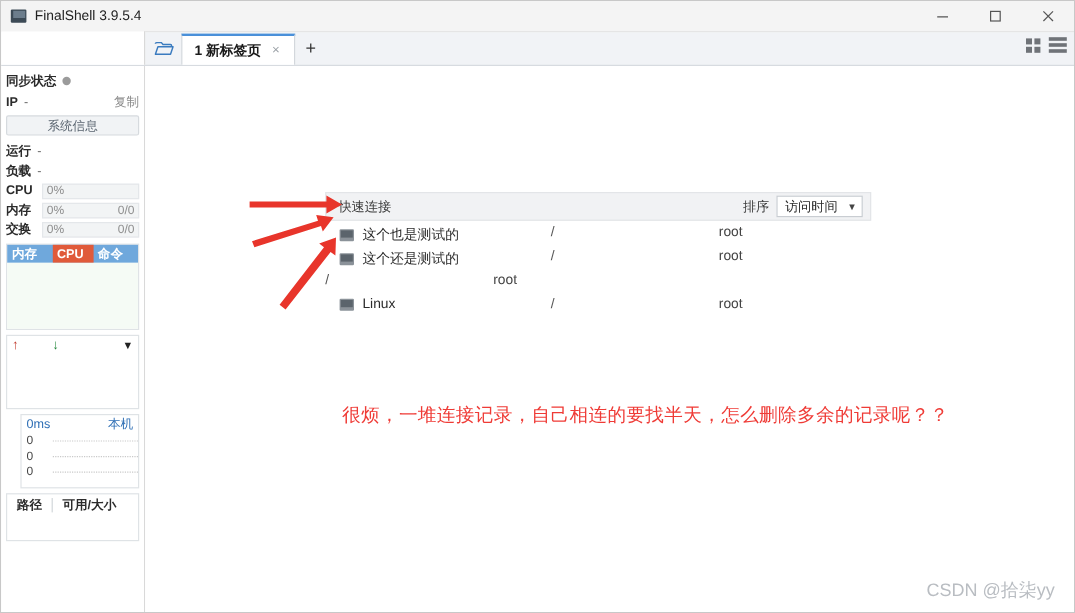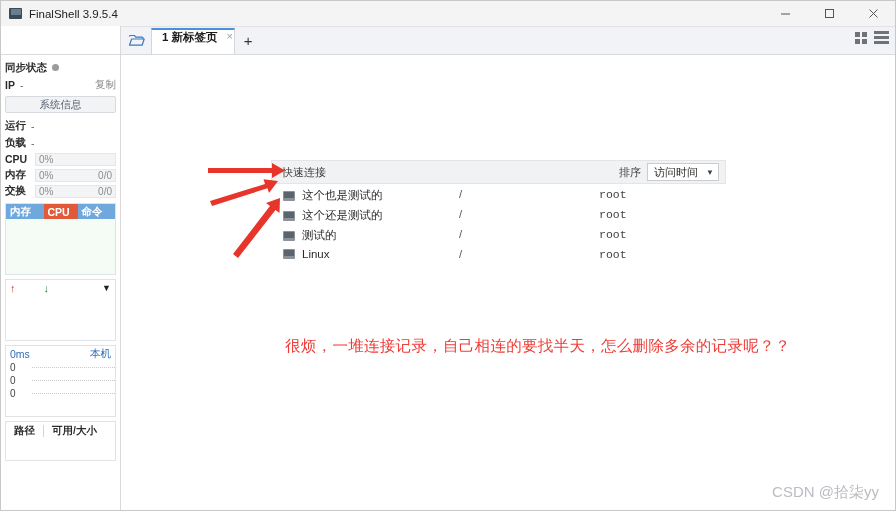--- a/index.html
+++ b/index.html
@@ -71,22 +71,22 @@
     width: 30px; height: 28px;
     display: flex; align-items: center; justify-content: center;
   }
   .tab {
     height: 26px;
     background: #ffffff;
     border: 1px solid #d3d7dc;
     border-bottom: none;
     border-top: 2px solid #4a90d9;
     display: flex;
-    align-items: flex-start;
-    padding: 0 1px 0 10px;
+    align-items: center;
+    padding: 0 12px 0 10px;
     gap: 9px;
     font-size: 11.5px;
     color: #1b1b1b;
     font-weight: bold;
   }
   .tab-close { color: #9aa0a6; font-size: 11px; font-weight: normal; }
   .tab-add {
     width: 26px; height: 28px;
     display: flex; align-items: center; justify-content: center;
     font-size: 15px; color: #333;
@@ -170,22 +170,23 @@
   .scale { padding-left: 4px; }
   .scale-row {
     height: 13px; display: flex; align-items: center; gap: 4px;
     font-size: 10px; color: #444;
   }
   .scale-lbl { width: 18px; }
   .dotline { flex: 1; border-top: 1px dotted #c9c9c9; }
   .ping-panel {
     margin-top: 4px;
     border: 1px solid #dfe3e6;
-    height: 72px;
-    background: #ffffff;
+    height: 62px;
+    background: #ffffff;
+    margin-left: 12px;
   }
   .ping-head {
     display: flex; align-items: center; justify-content: space-between;
     padding: 0 4px; height: 15px;
     font-size: 10.5px;
   }
   .ping-ms { color: #2f6fb5; }
   .ping-host { color: #2f6fb5; }
   .disk-panel {
     margin-top: 4px;
@@ -251,21 +252,21 @@
     flex: 0 0 12px;
   }
   .conn-icon::after {
     content: "";
     position: absolute;
     left: 1px; top: 1px;
     width: 10px; height: 6px;
     background: #5b646c;
   }
   .conn-path { width: 140px; color: #555; }
-  .conn-user { color: #444; font-family: Liberation Mono, monospace; }
+  .conn-user { color: #444; }
   
   .annot-text {
     position: absolute;
     left: 164px; top: 281px;
     font-size: 15.5px;
     font-weight: normal;
     color: #ef3b36;
     white-space: nowrap;
     letter-spacing: 0.3px;
     text-align: center;
@@ -454,24 +455,20 @@
           </div>
           <div class="conn-row">
             <span class="conn-name">
               <span class="conn-icon"></span>
               <span>这个还是测试的</span>
             </span>
             <span class="conn-path">/</span>
             <span class="conn-user">root</span>
           </div>
           <div class="conn-row">
-            <span class="conn-name">
-              <span class="conn-icon"></span>
-              <span>测试的</span>
-            </span>
             <span class="conn-path">/</span>
             <span class="conn-user">root</span>
           </div>
           <div class="conn-row">
             <span class="conn-name">
               <span class="conn-icon"></span>
               <span>Linux</span>
             </span>
             <span class="conn-path">/</span>
             <span class="conn-user">root</span>

